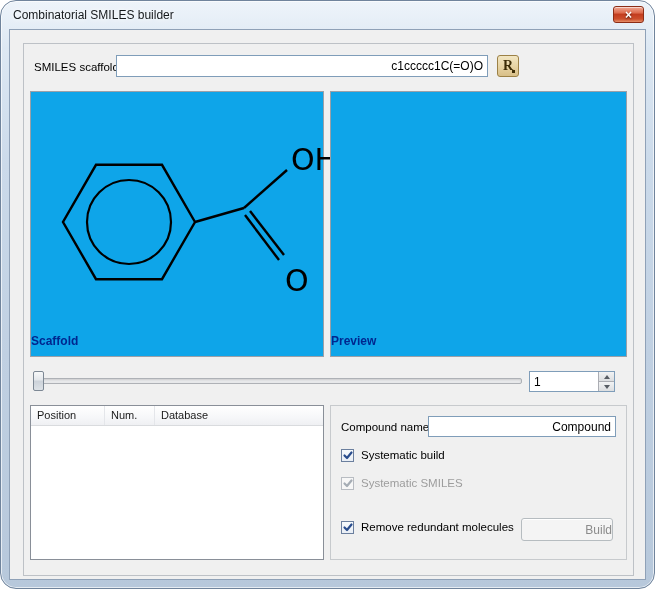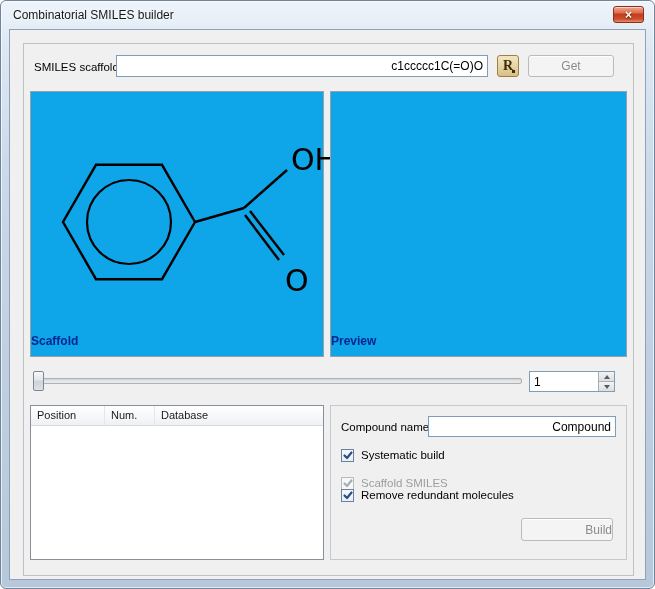--- a/index.html
+++ b/index.html
@@ -2,21 +2,21 @@
 <html><head>
 <meta charset="utf-8">
 <style>
   * { margin:0; padding:0; box-sizing:border-box; }
   html,body { width:655px; height:589px; background:#ffffff; overflow:hidden;
               font-family:"Liberation Sans", sans-serif; }
 
   
   .window {
     position:absolute; left:0; top:0; width:655px; height:589px;
-    border:1px solid #70849c; border-radius:6px;
+    border:1px solid #70849c; border-radius:16px;
     background:linear-gradient(180deg,#eef4fa 0%,#dde8f3 8%,#cbdaea 28%,#c0d0e2 60%,#b7c8db 100%);
     box-shadow:inset 0 0 0 1px rgba(255,255,255,0.65);
   }
   .titlebar {
     position:absolute; left:0; top:0; right:0; height:28px;
     display:flex; align-items:center; padding-left:12px;
   }
   .title-text {
     font-size:12px; color:#15191c;
     text-shadow:0 0 10px #ffffff, 0 0 4px #ffffff;
@@ -124,21 +124,21 @@
   .lv-body { position:absolute; left:0; right:0; top:20px; bottom:0; background:#fff; }
 
   
   .options {
     position:absolute; left:306px; top:361px; width:297px; height:155px;
     border:1px solid #c7cacd; background:#f0f0f0;
   }
   .cn-label { left:10px; top:15px; }
   .cn-input { left:97px; top:10px; width:188px; height:21px; }
   .cb-row { position:absolute; left:10px; display:flex; align-items:center; height:16px;justify-content:space-between; }
-  .cb-row.r1 { top:41px; } .cb-row.r2 { top:69px; } .cb-row.r3 { top:81px; }
+  .cb-row.r1 { top:41px; } .cb-row.r2 { top:69px; } .cb-row.r3 { top:113px; }
   .cb {
     position:relative; width:13px; height:13px;
     border:1px solid #6b7f9e;
     background:linear-gradient(180deg,#f7fafc,#e9eef5); cursor:pointer;
   }
   .cb svg { position:absolute; left:0; top:-1px; width:12px; height:12px; display:none; }
   .cb.checked svg { display:block; }
   .cb svg path { fill:none; stroke:#2a4d8d; stroke-width:2.2; stroke-linecap:round; stroke-linejoin:round; }
   .cb-label { margin-left:7px; font-size:11.5px; color:#000; }
   .cb-row.disabled .cb { border-color:#b8bcc2; background:#f7f7f7; }
@@ -160,21 +160,20 @@
 
   <div class="content">
     <div class="frame">
 
       <span class="lbl smiles-label">SMILES scaffold:</span>
       <input class="textbox smiles-input" value="c1ccccc1C(=O)O" style="">
       <button class="r-btn">
         <span>R</span>
         <span class="r-sub"></span>
       </button>
-      <button class="push-btn disabled get-btn">Get</button>
 
       <div class="panel panel-left">
         <svg class="mol-svg" width="294" height="220" viewBox="0 0 294 220">
           <g stroke="#000" stroke-width="2.4" fill="none">
             <polygon points="150,112 117,54.8 51,54.8 18,112 51,169.2 117,169.2"></polygon>
             <circle cx="84" cy="112" r="42" stroke-width="2.2"></circle>
             <line x1="150" y1="112" x2="199" y2="98"></line>
             <line x1="199" y1="98" x2="242" y2="60"></line>
             <line x1="205" y1="101" x2="239" y2="145"></line>
             <line x1="200" y1="105" x2="234" y2="150"></line>
@@ -224,21 +223,21 @@
           </span>
           <span class="cb-label">Systematic build</span>
         </div>
 
         <div class="cb-row r2 disabled">
           <span class="cb checked">
             <svg viewBox="0 0 12 12">
                 <path d="M2.5 6.5 L5 9 L9.5 3.5"></path>
               </svg>
           </span>
-          <span class="cb-label">Scaffold SMILES</span>
+          <span class="cb-label">Systematic SMILES</span>
         </div>
 
         <div class="cb-row r3">
           <span class="cb checked">
             <svg viewBox="0 0 12 12">
                 <path d="M2.5 6.5 L5 9 L9.5 3.5"></path>
               </svg>
           </span>
           <span class="cb-label">Remove redundant molecules</span>
         </div>

